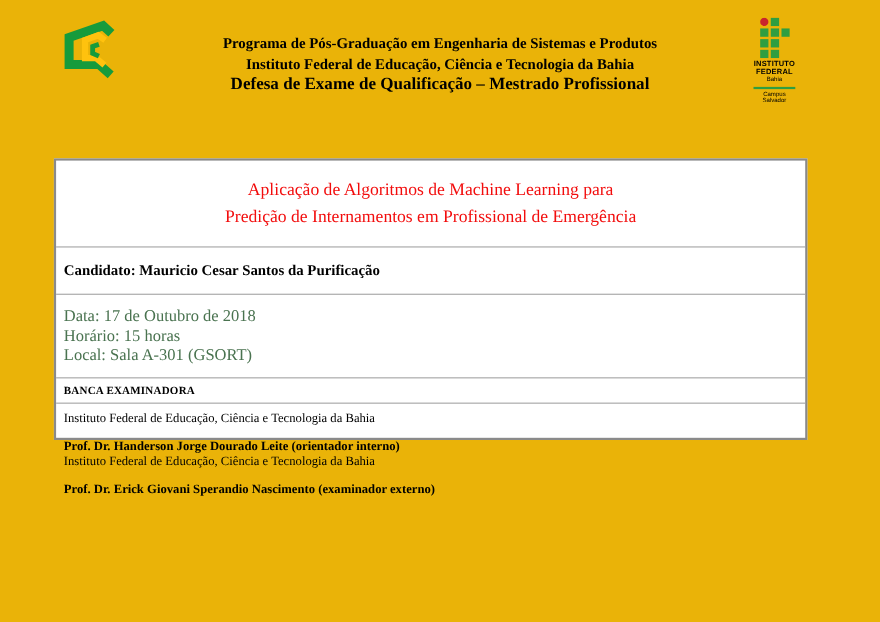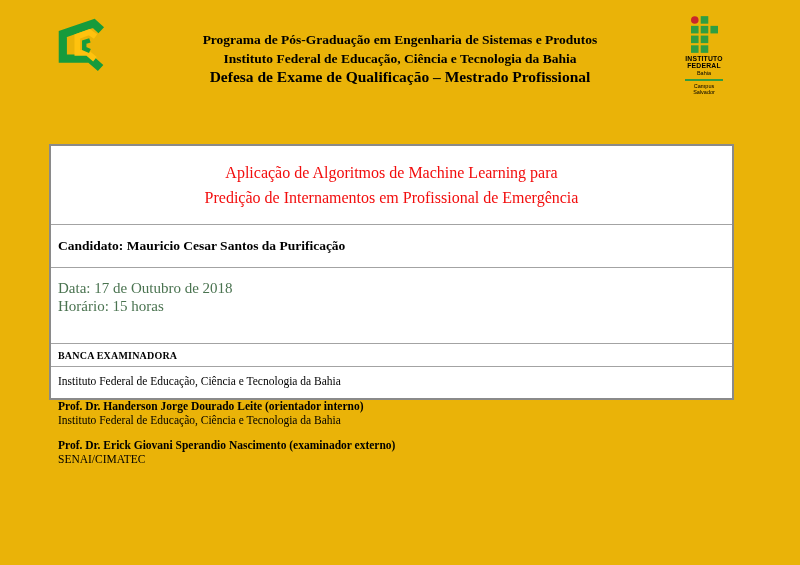--- a/index.html
+++ b/index.html
@@ -97,32 +97,32 @@
     <div class="row row-title">
       <div class="title-line" style="color:#f20d0d">Aplicação de Algoritmos de Machine Learning para</div>
       <div class="title-line" style="color:#f20d0d">Predição de Internamentos em Profissional de Emergência</div>
     </div>
 
     <div class="row row-candidate">Candidato: Mauricio Cesar Santos da Purificação</div>
 
     <div class="row row-info" style="color:#4a7350">
       <div>Data: 17 de Outubro de 2018</div>
       <div>Horário: 15 horas</div>
+      <div>Local: Sala A-301 (GSORT)</div>
     </div>
 
     <div class="row row-banca">BANCA EXAMINADORA</div>
 
     <div class="row row-committee">
       <div class="member">
         <div class="m-aff">Instituto Federal de Educação, Ciência e Tecnologia da Bahia</div>
       </div>
       <div class="member">
         <div class="m-name">Prof. Dr. Handerson Jorge Dourado Leite (orientador interno)</div>
         <div class="m-aff">Instituto Federal de Educação, Ciência e Tecnologia da Bahia</div>
       </div>
       <div class="member">
         <div class="m-name">Prof. Dr. Erick Giovani Sperandio Nascimento (examinador externo)</div>
-        <div class="m-aff">SENAI/CIMATEC</div>
       </div>
     </div>
 
   </div>
 </div>
 
 </body></html>

